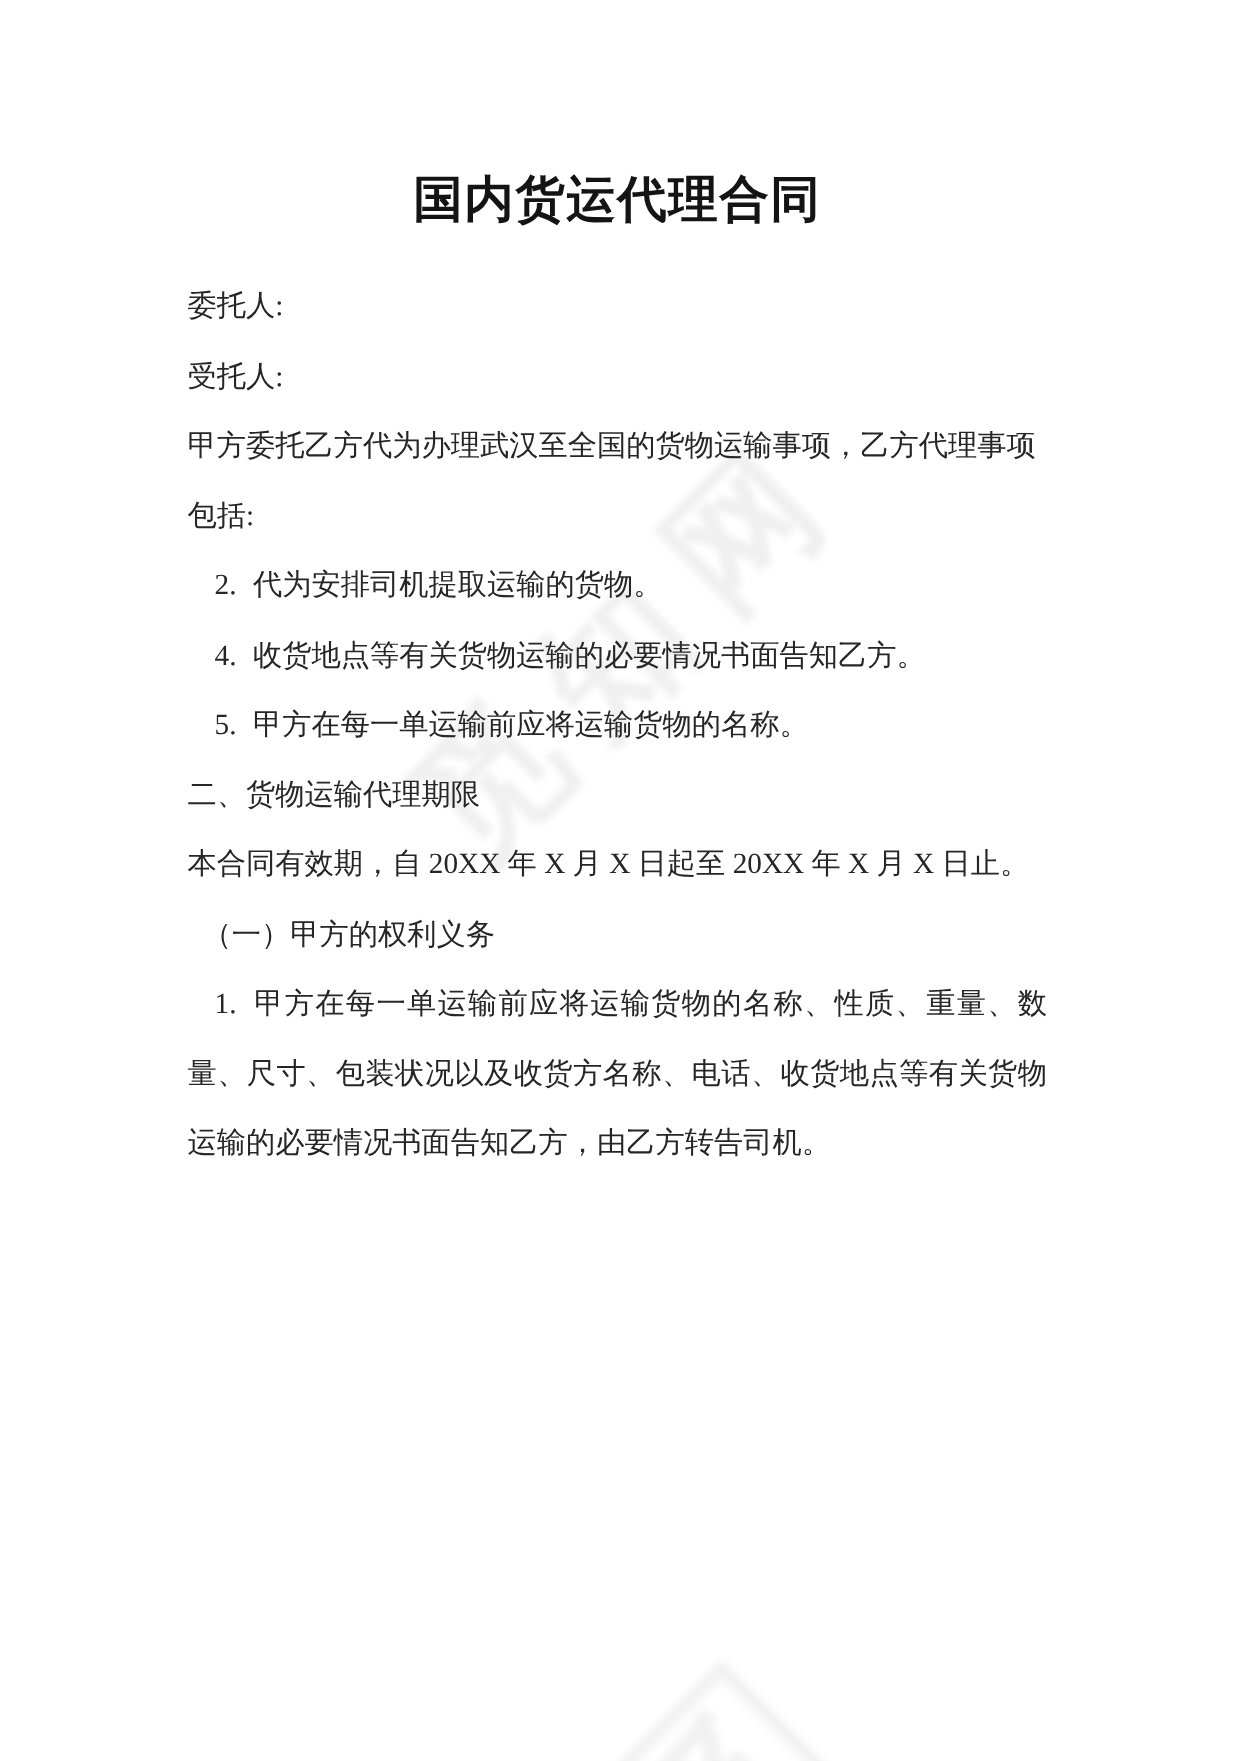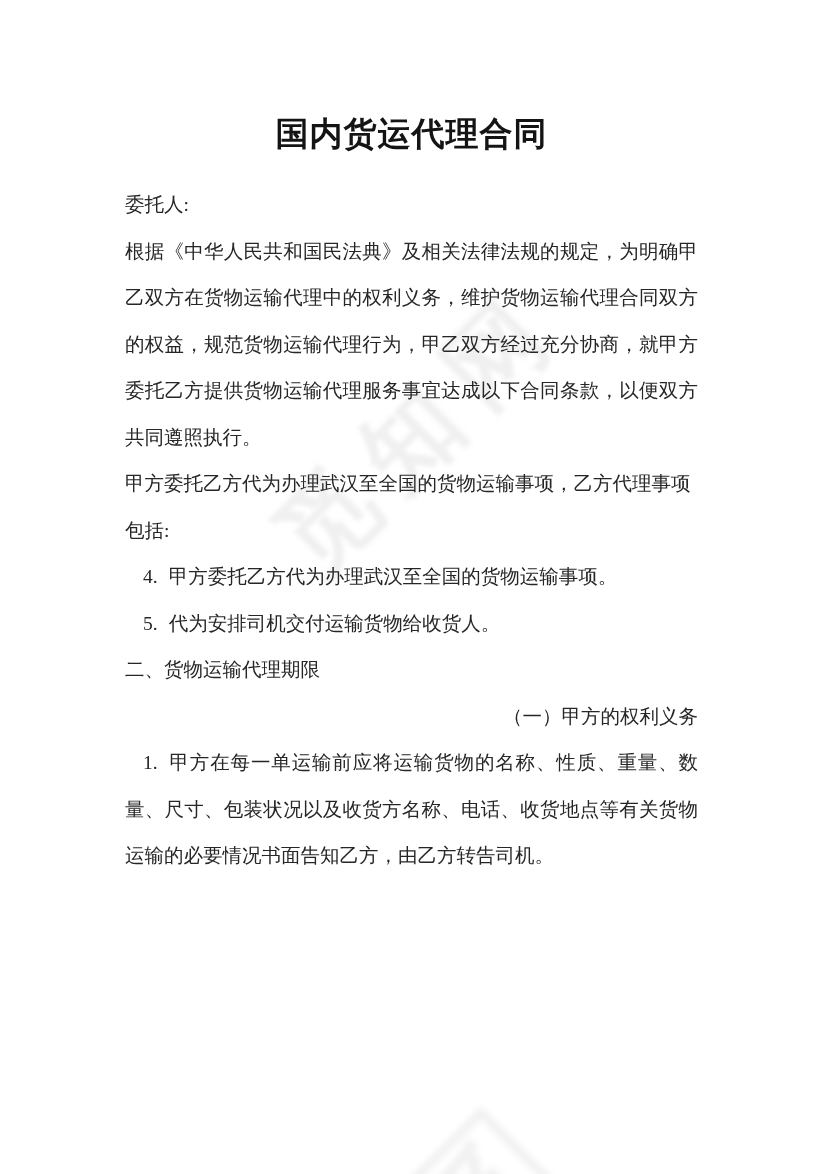--- a/index.html
+++ b/index.html
@@ -47,56 +47,60 @@
   .doc-title {
     margin:112px 0 26px 0;
     font-size:33px; line-height:44px; font-weight:bold;
     text-align:center; color:#141414; letter-spacing:1px;
   }
   .line {
     margin:0; font-size:19.5px; line-height:46.5px; color:#262626;font-family:Liberation Serif, serif;
   }
   .justify { text-align:justify; text-justify:inter-ideograph; }
   .num { margin-left:18px; margin-right:11px; }
-  .sub-indent { padding-left:10px;text-align:right; }
+  .sub-indent { padding-left:10px; }
 </style>
 </head>
 <body>
 
 <div class="page">
 
   <div class="wm-center">觅知网</div>
   <div class="wm-diamond"></div>
   <div class="wm-logo-char">觅</div>
 
   <div class="content">
 
     <h1 class="doc-title">国内货运代理合同</h1>
 
     <p class="line">委托人:</p>
 
+    <p class="line">受托人:</p>
 
-    <p class="line justify">根据《中华人民共和国民法典》及相关法律法规的规定，为明确甲乙双方在货物运输代理中的权利义务，维护货物运输代理合同双方的权益，规范货物运输代理行为，甲乙双方经过充分协商，就甲方委托乙方提供货物运输代理服务事宜达成以下合同条款，以便双方共同遵照执行。</p>
 
 
     <p class="line">甲方委托乙方代为办理武汉至全国的货物运输事项，乙方代理事项包括:</p>
 
 
+    <p class="line">
+      <span class="num">2.</span><span>代为安排司机提取运输的货物。</span>
+    </p>
 
 
     <p class="line">
-      <span class="num">4.</span><span>甲方委托乙方代为办理武汉至全国的货物运输事项。</span>
+      <span class="num">4.</span><span>收货地点等有关货物运输的必要情况书面告知乙方。</span>
     </p>
 
     <p class="line">
-      <span class="num">5.</span><span>代为安排司机交付运输货物给收货人。</span>
+      <span class="num">5.</span><span>甲方在每一单运输前应将运输货物的名称。</span>
     </p>
 
     <p class="line">二、货物运输代理期限</p>
 
+    <p class="line">本合同有效期，自 20XX 年 X 月 X 日起至 20XX 年 X 月 X 日止。</p>
 
 
     <p class="line sub-indent">（一）甲方的权利义务</p>
 
     <p class="line justify">
       <span class="num">1.</span><span>甲方在每一单运输前应将运输货物的名称、性质、重量、数量、尺寸、包装状况以及收货方名称、电话、收货地点等有关货物运输的必要情况书面告知乙方，由乙方转告司机。</span>
     </p>
 
   </div>
 </div>

